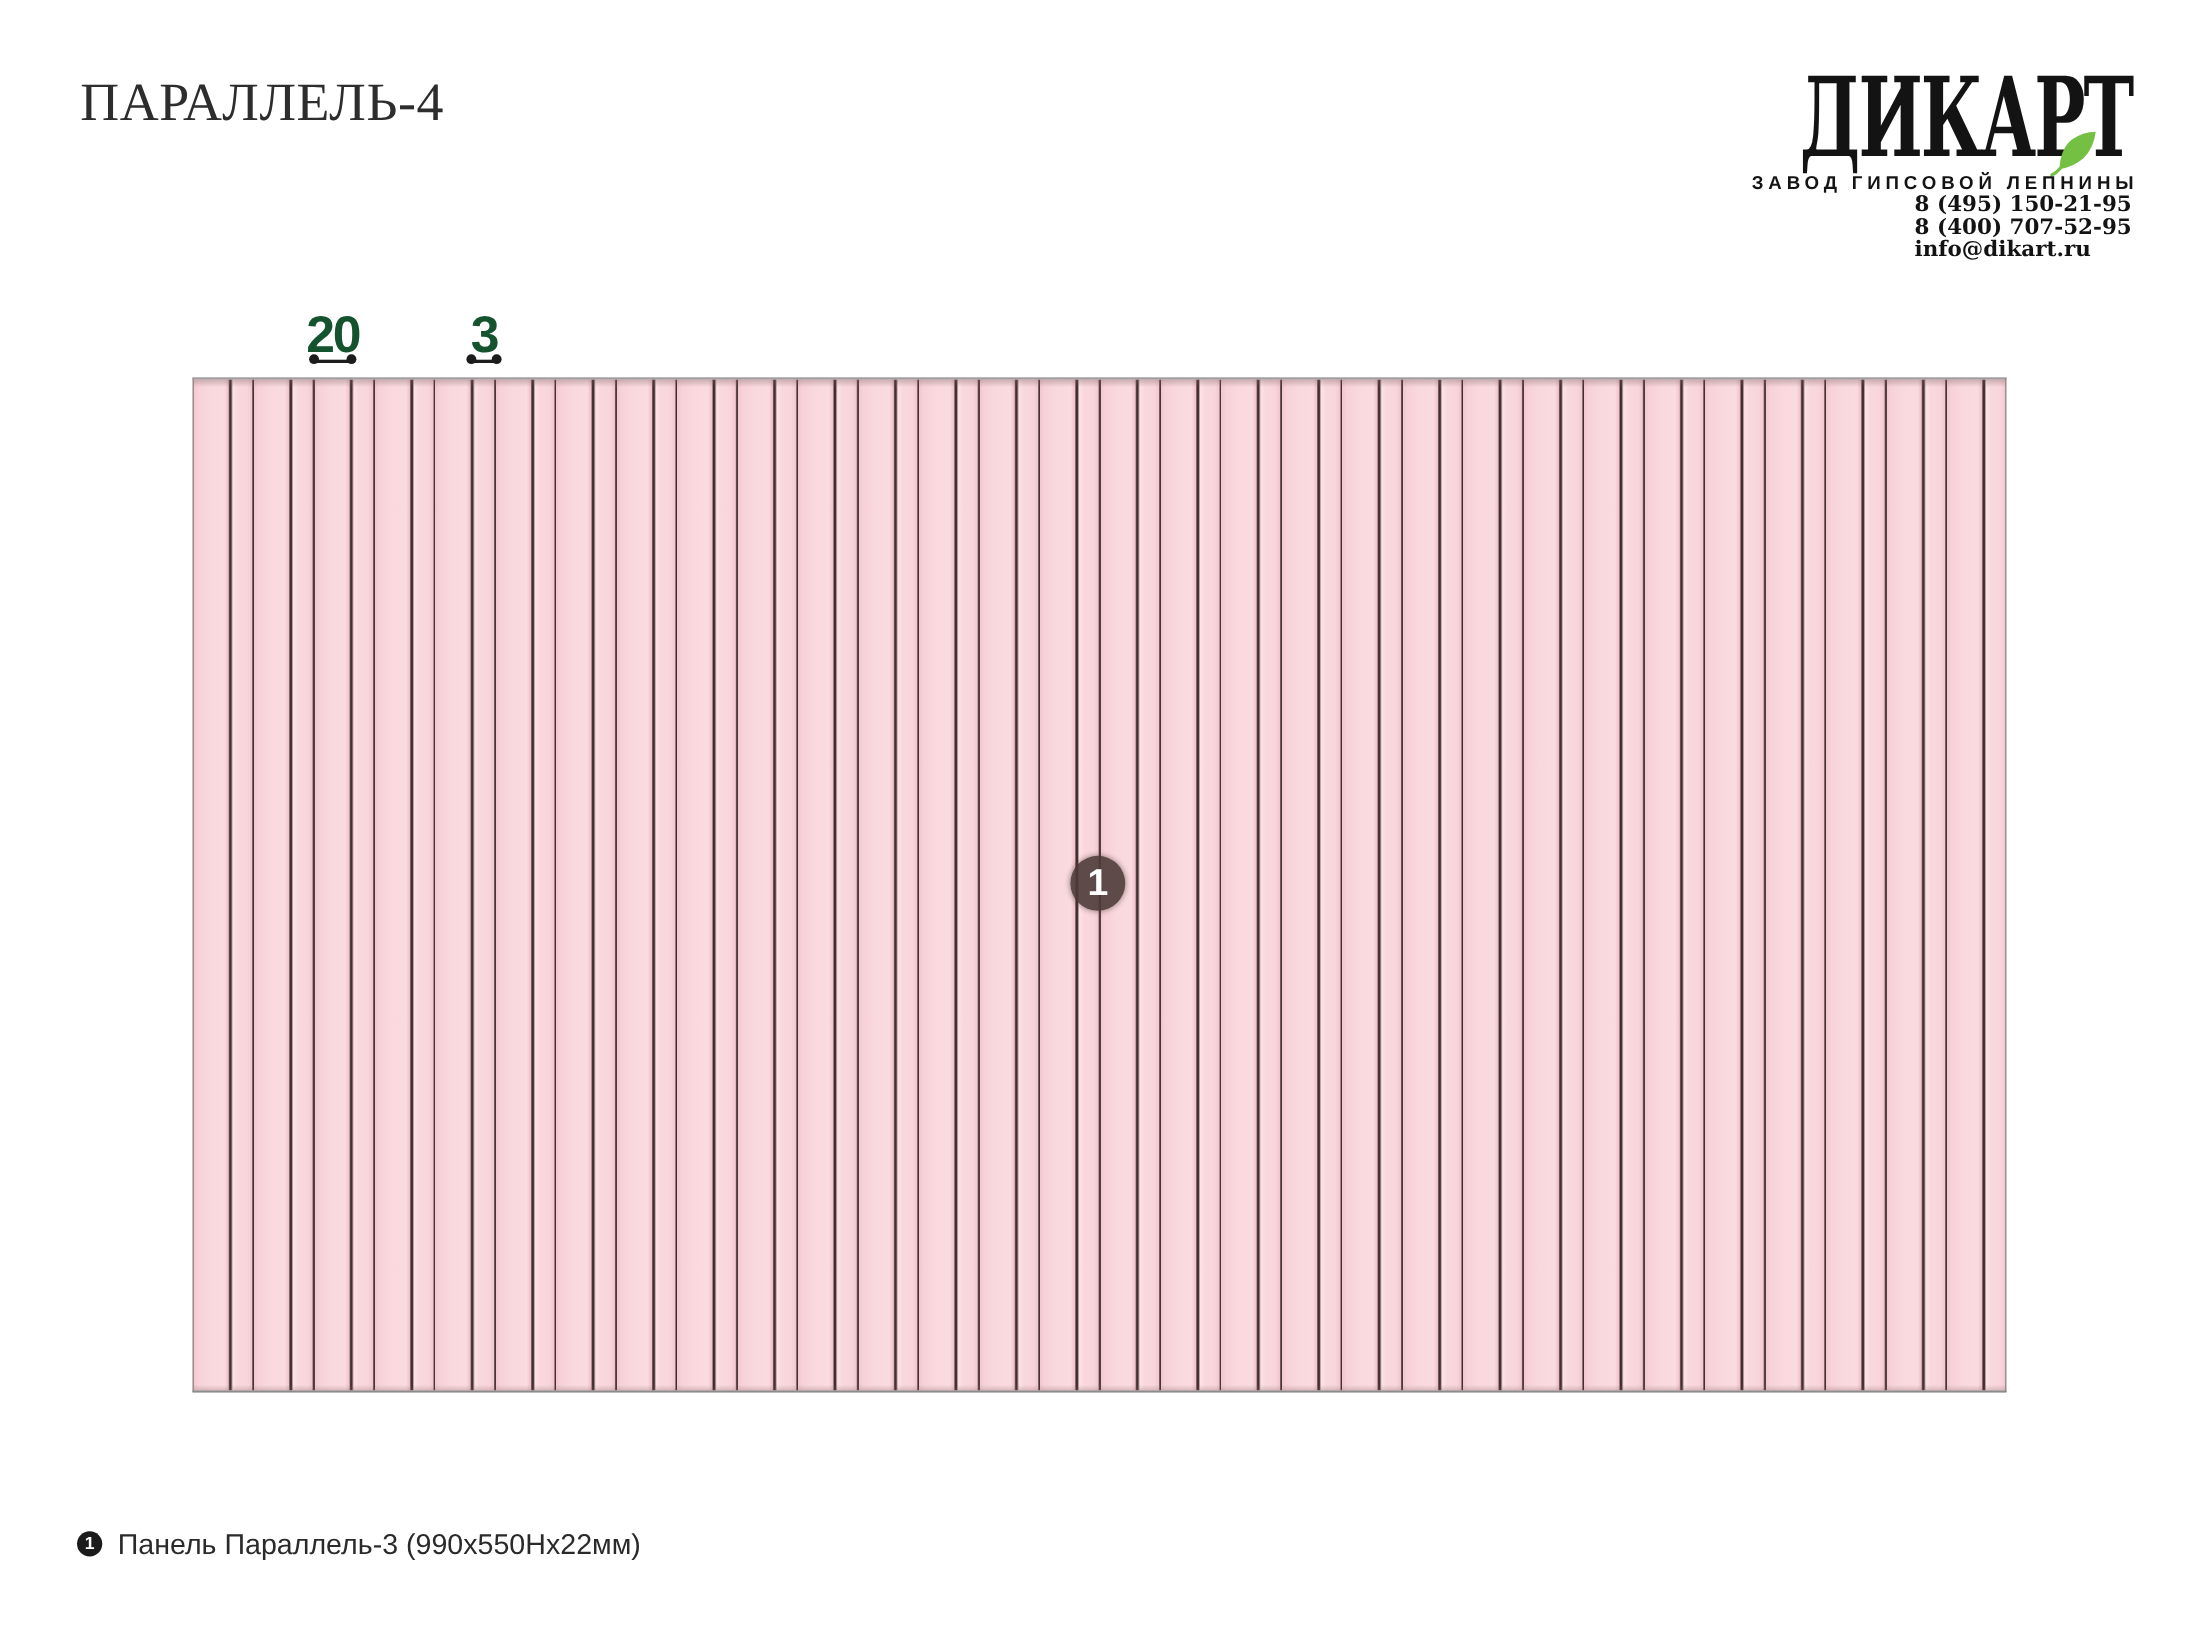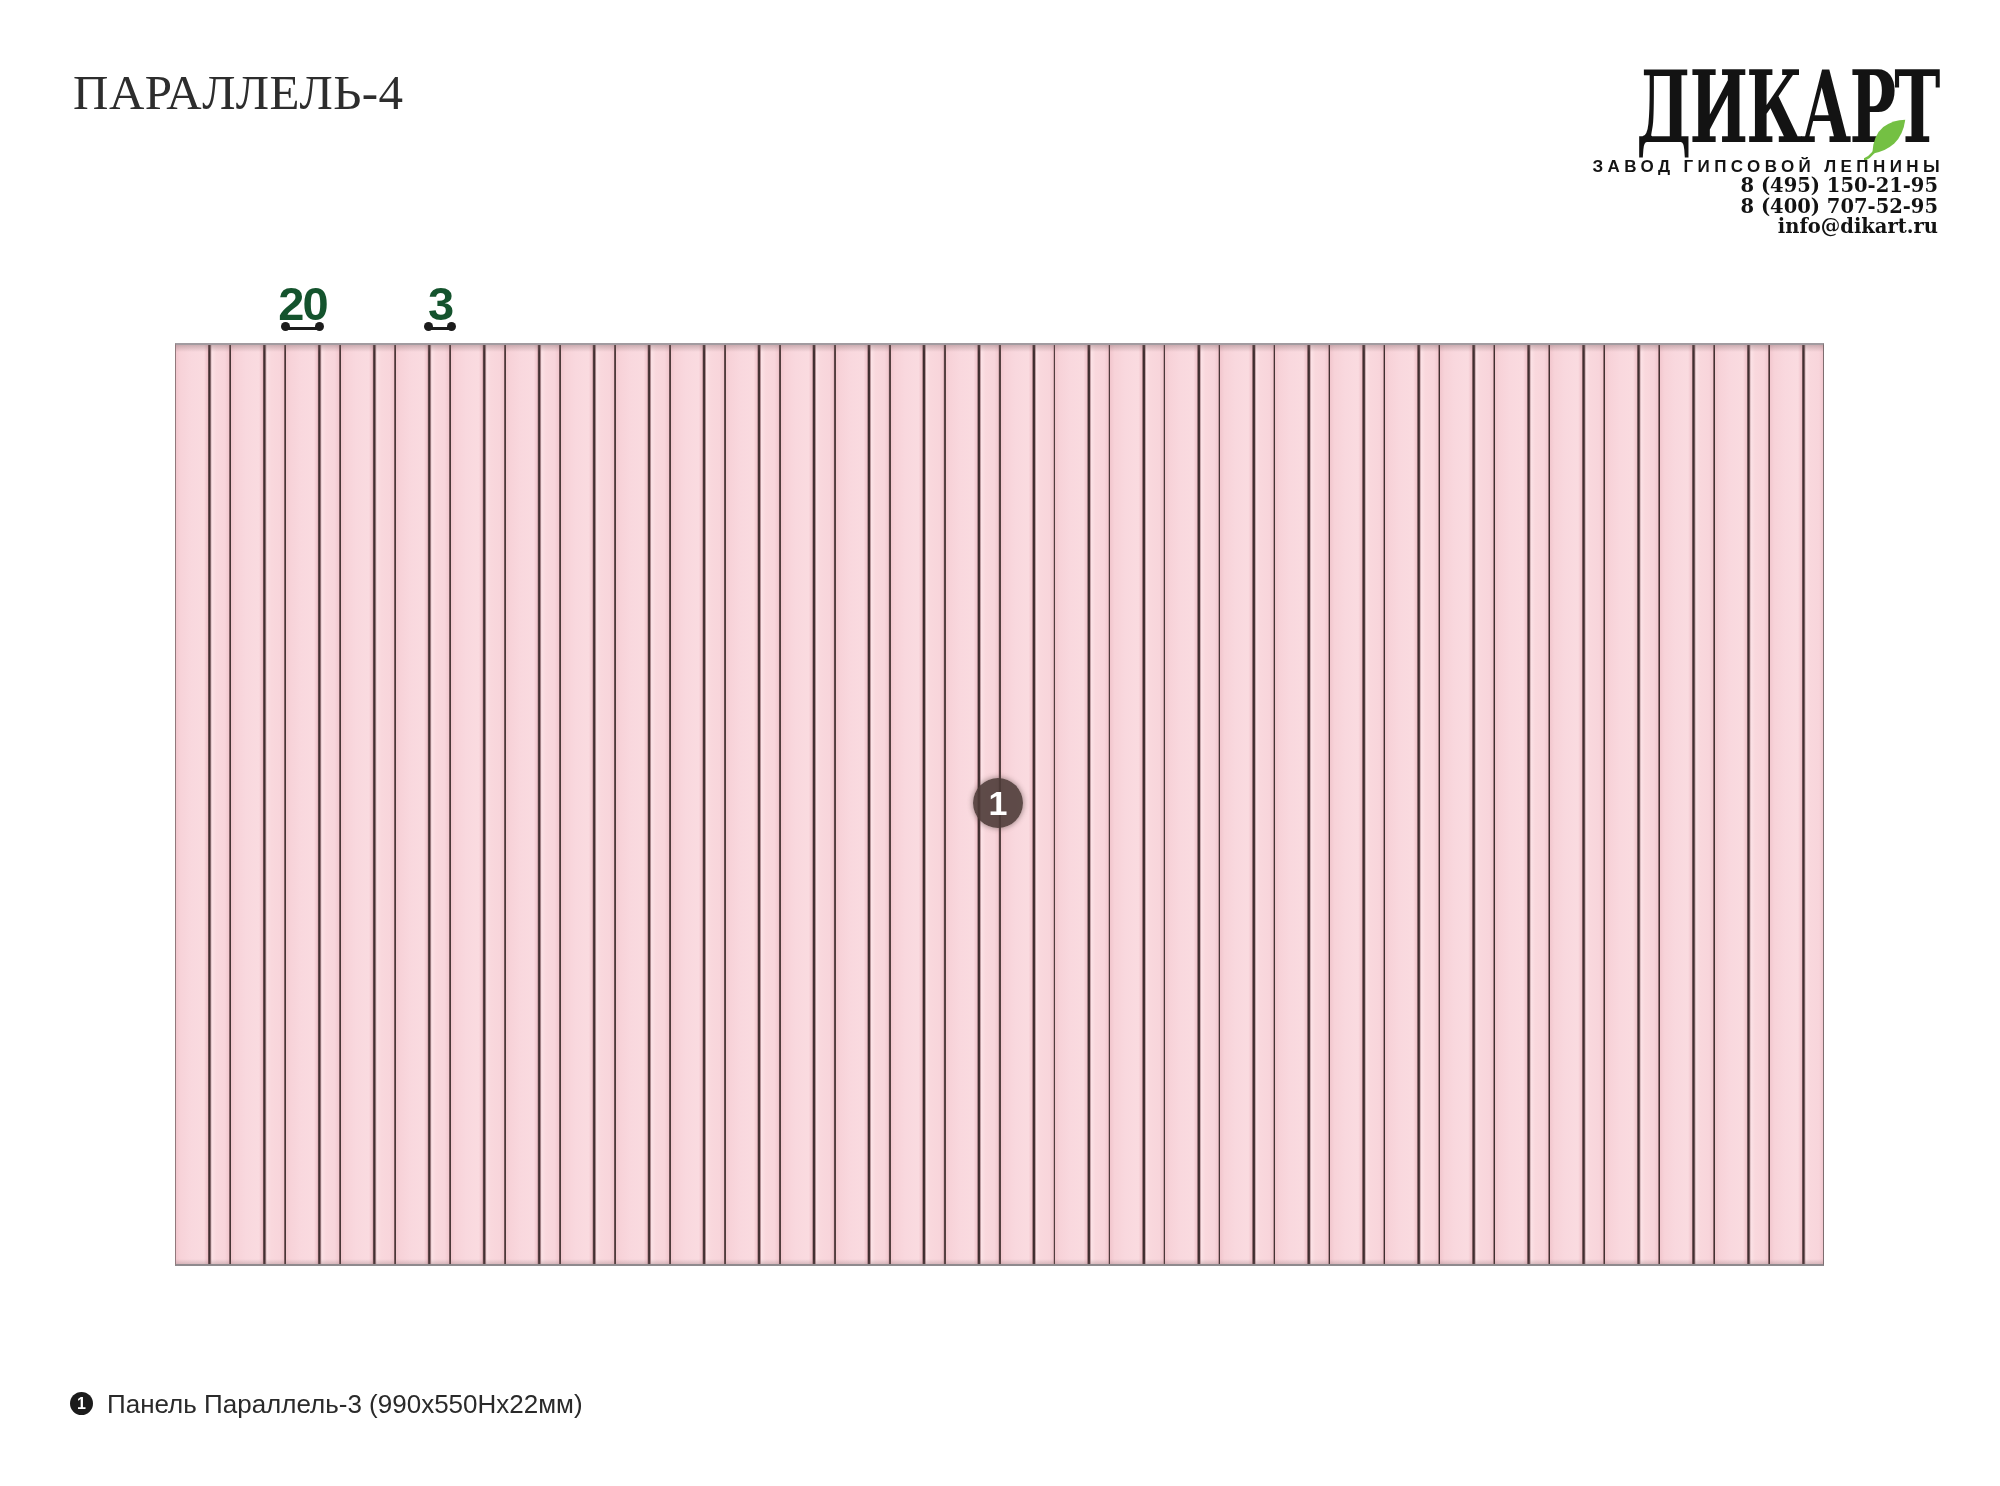--- a/index.html
+++ b/index.html
@@ -30,21 +30,21 @@
     letter-spacing:-3px;
   }
   .leaf { position:absolute; top:116px; right:92px; width:44px; height:46px; }
   .brand-tagline {
     position:absolute; top:157px; right:56px;
     font-size:17px; font-weight:700; letter-spacing:4.4px;
     color:#141414; white-space:nowrap;
   }
   .brand-contacts {
     position:absolute; top:176px; right:62px;
-    text-align:right;
+    text-align:left;
     font-family:"DejaVu Serif", serif; font-weight:700;
     font-size:19.5px; line-height:20.5px; color:#131313;
   }
 
   
   .dim { position:absolute; top:329px; height:0; }
   .dim-wide  { left:285px; width:35px; }
   .dim-narrow{ left:428px; width:24px; }
   .dim-label {
     position:absolute; bottom:2px; left:50%; width:200px; margin-left:-100px;

